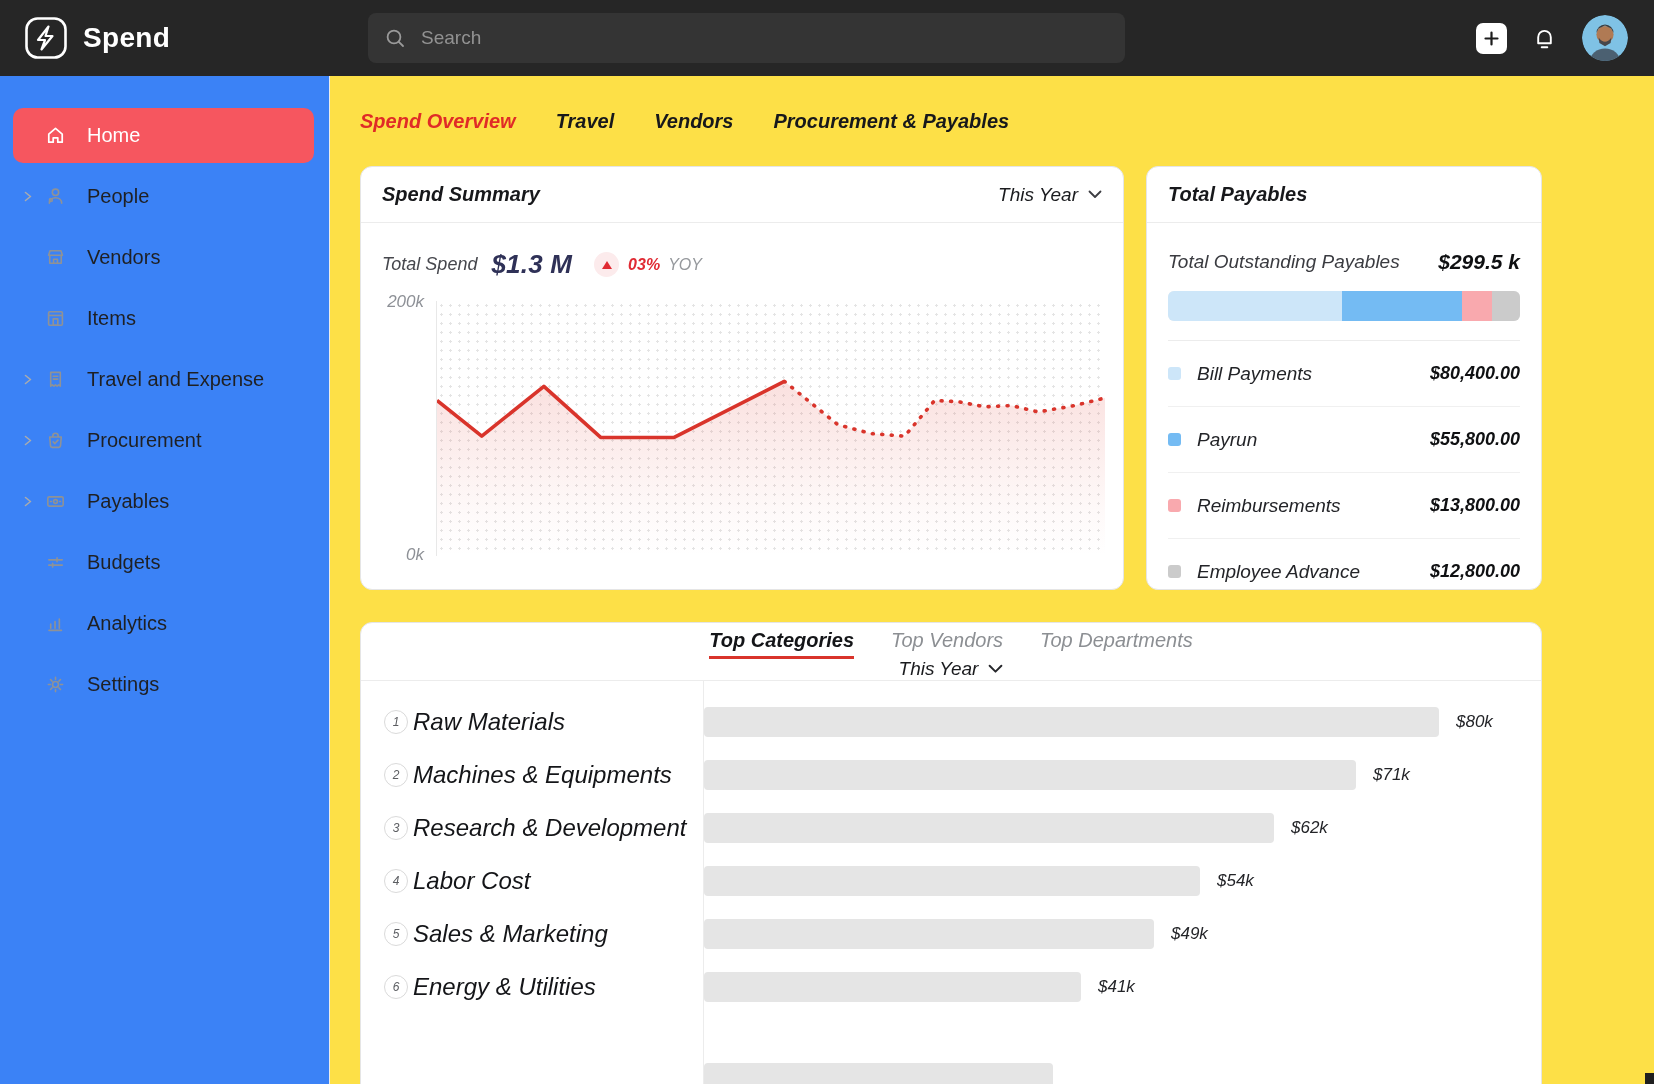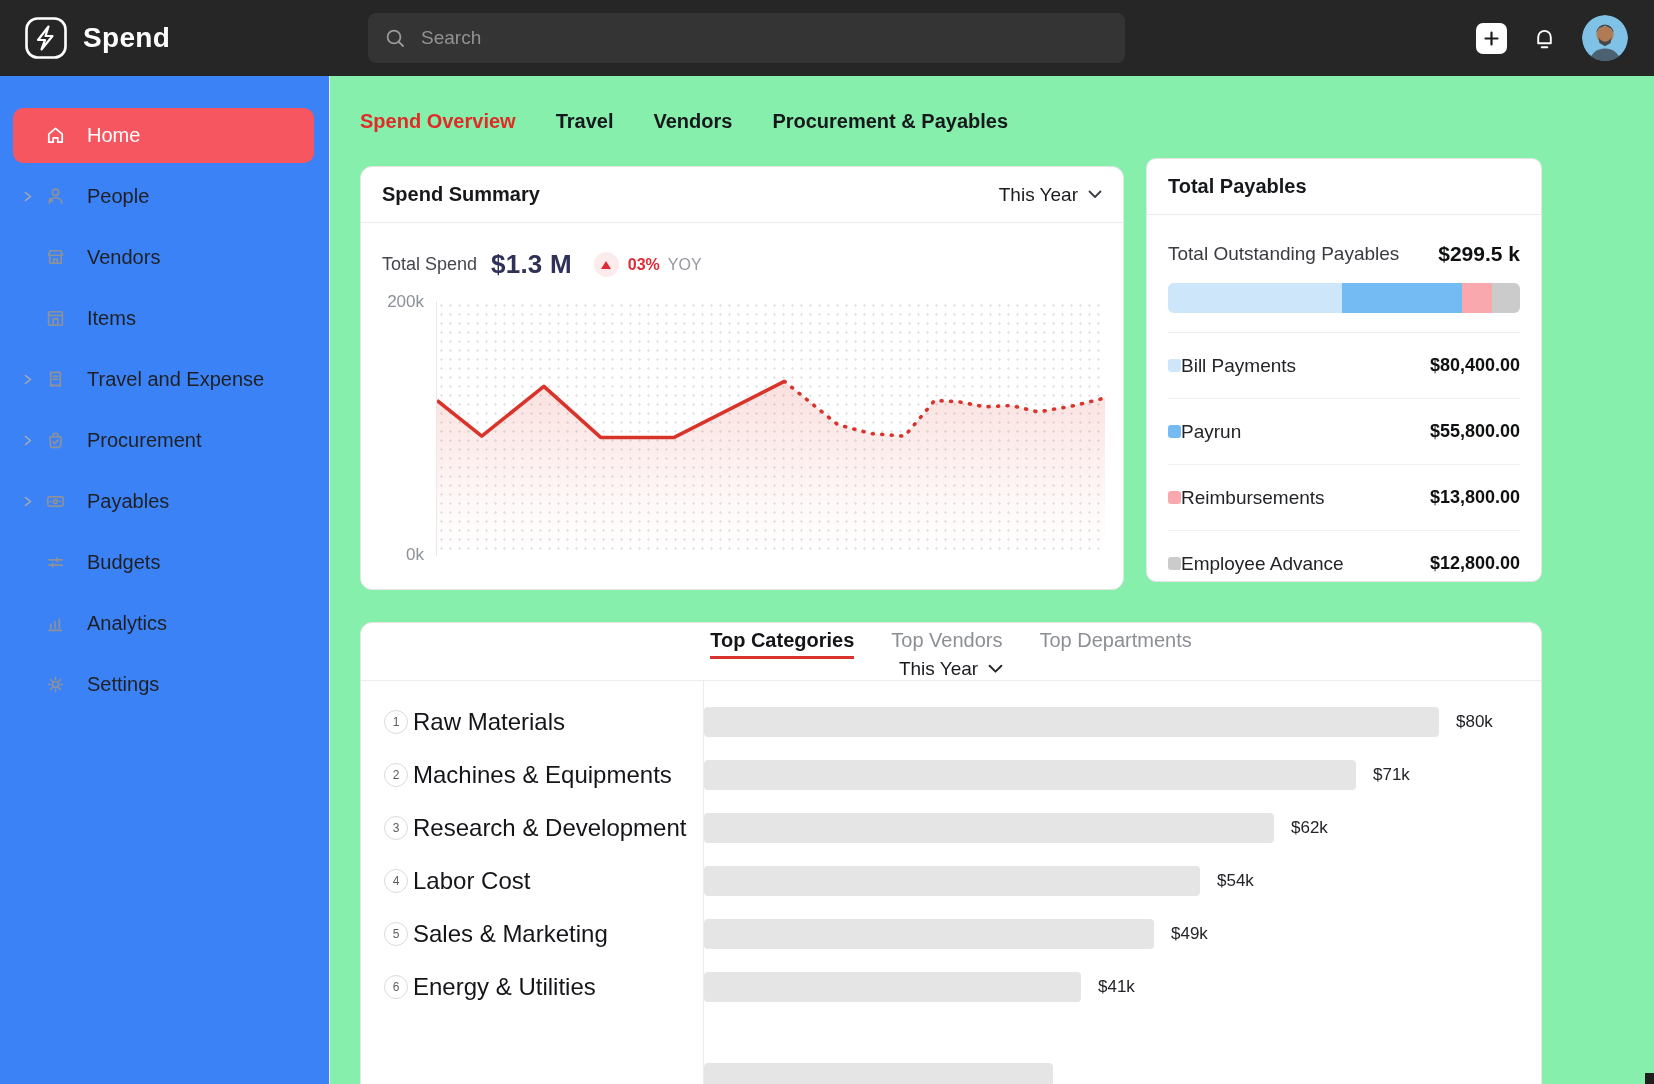--- a/index.html
+++ b/index.html
@@ -30,21 +30,21 @@
   .side-item { height:61px; display:flex; align-items:center; position:relative; padding-left:22px; cursor:pointer; }
   .side-item .chev { width:22px; display:flex; align-items:center; position:relative; z-index:1; }
   .side-item .sicon { width:26px; display:flex; align-items:center; position:relative; z-index:1; color:#8f9296; }
   .side-item .slabel { margin-left:17px; font-size:20px; color:#1f2023; position:relative; z-index:1; }
   .side-item.active::before { content:""; position:absolute; left:13px; right:15px; top:3px; bottom:3px;
                               background:#f6565f; border-radius:10px; }
   .side-item.active .sicon { color:#ffffff; }
   .side-item.active .slabel { color:#ffffff; }
 
   
-  .main { position:absolute; top:76px; left:330px; right:0; bottom:0; overflow:hidden; background:#86efac; }
+  .main { position:absolute; top:76px; left:330px; right:0; bottom:0; overflow:hidden; background:#fde047;font-style:italic; }
   .page-tabs { position:absolute; top:34px; left:30px; display:flex; gap:40px; }
   .ptab { font-size:20px; font-weight:700; color:#17181b; cursor:pointer; }
   .ptab.active { color:#e02b27; }
 
   .card { position:absolute; background:#fff; border:1px solid #e5e5e5; border-radius:12px; }
   .card-head { height:56px; display:flex; align-items:center; justify-content:space-between;
                padding:0 21px; border-bottom:1px solid #ececec; }
   .card-title { font-size:20px; font-weight:700; color:#17181b; }
   .period { display:flex; align-items:center; gap:10px; font-size:19px; color:#1a1b1e; cursor:pointer; }
 
@@ -65,31 +65,31 @@
   .y-bottom { position:absolute; bottom:-9px; right:12px; }
   .plot { flex:1; position:relative; border-left:1px solid #e8e8e8;
           background-image:radial-gradient(circle, #e4e4e4 1px, transparent 1.35px);
           background-size:9px 9px; }
   .plot svg { position:absolute; inset:0; width:100%; height:100%; }
   .line-solid { fill:none; stroke:var(--line-color,#d9342b); stroke-width:3.6; stroke-linejoin:round; }
   .line-dotted { fill:none; stroke:var(--line-color,#d9342b); stroke-width:3.6; stroke-linecap:round;
                  stroke-dasharray:1 8.5; stroke-linejoin:round; }
 
   
-  .card-payables { left:816px; top:82px; width:396px; height:424px;border-radius:10px; }
+  .card-payables { left:816px; top:90px; width:396px; height:424px; }
   .outstanding { padding:27px 21px 0; display:flex; justify-content:space-between; align-items:center; }
   .out-label { font-size:19px; color:#3a3b40; }
   .out-value { font-size:21px; font-weight:700; color:#0f1012; }
   .stackbar { margin:17px 21px 0; height:30px; border-radius:6px; overflow:hidden; display:flex; background:#eeeeee; }
   .seg { height:100%; }
   .p-rows { margin-top:19px; }
   .p-row { height:66px; margin:0 21px; border-top:1px solid #f0f0f0; display:flex; align-items:center; }
   .p-row:first-child { border-top:1px solid #ececec; }
   .swatch { width:13px; height:13px; border-radius:3px; flex:none; }
-  .p-label { font-size:19px; color:#232428; }
+  .p-label { margin-left:16px; font-size:19px; color:#232428; }
   .p-value { margin-left:auto; font-size:18px; font-weight:700; color:#0f1012; }
 
   
   .card-top { left:30px; top:546px; width:1182px; height:560px; overflow:hidden; }
   .card-top .card-head { height:58px; padding:0 23px;flex-direction:column; }
   .top-tabs { display:flex; gap:37px; height:100%; align-items:stretch; }
   .ttab { font-size:20px; color:#8c8f93; display:flex; align-items:center; position:relative; cursor:pointer; }
   .ttab.active { color:#141518; font-weight:700; }
   .ttab.active::after { content:""; position:absolute; left:0; right:0; bottom:-1px; height:3px; background:#d9342b; }
   .top-body { position:absolute; top:58px; left:0; right:0; bottom:0; display:flex; }

